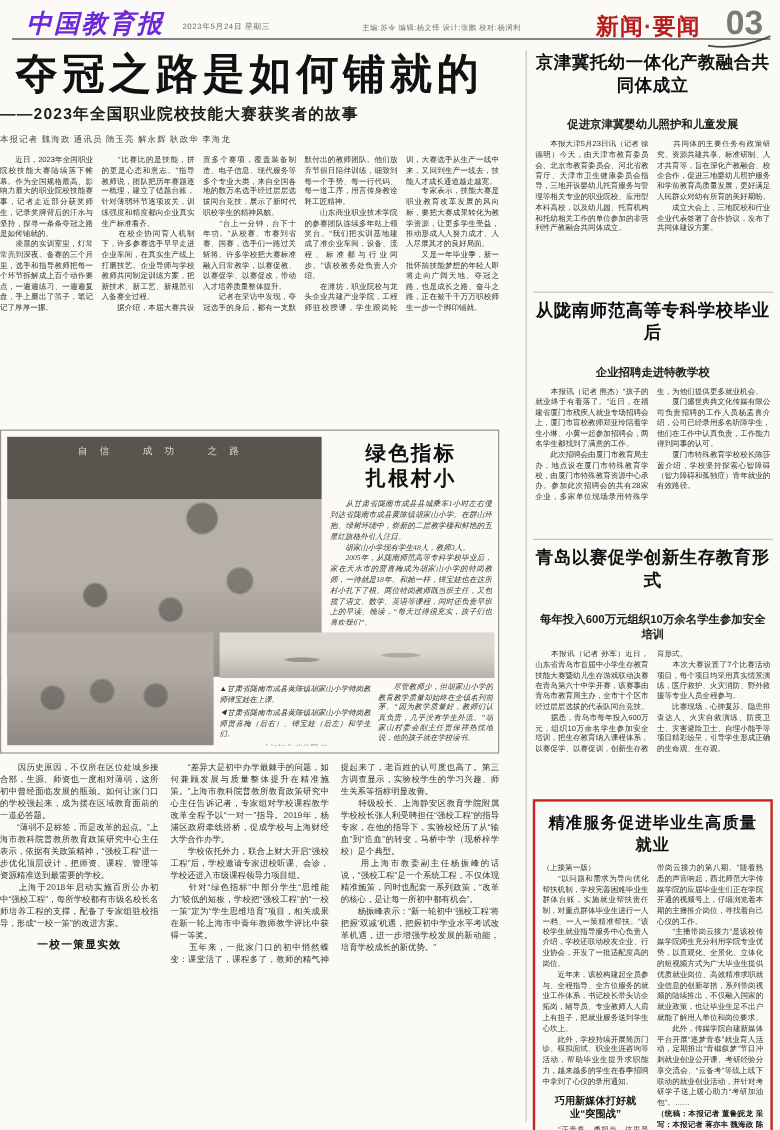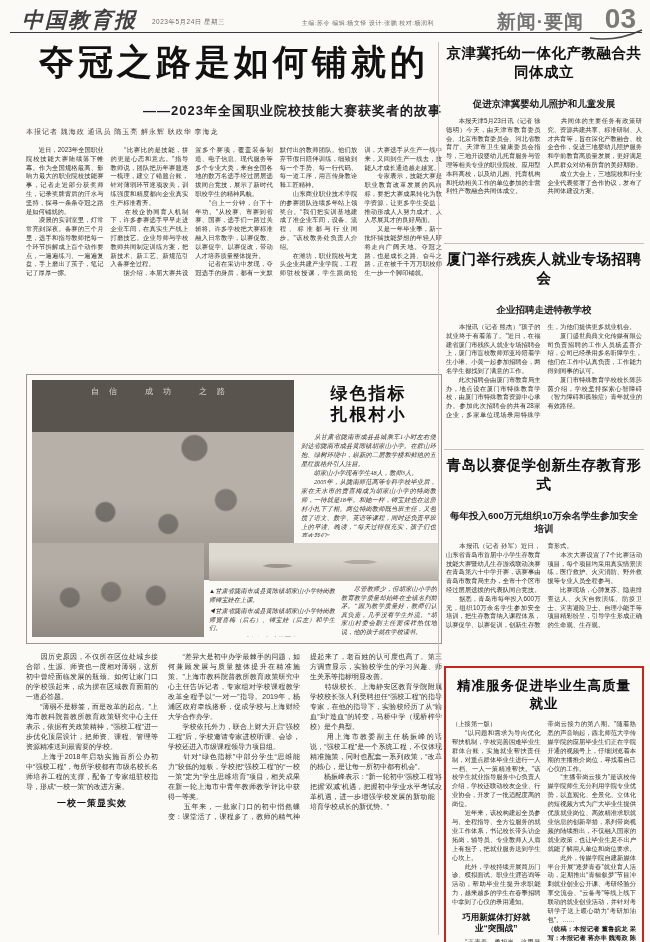--- a/index.html
+++ b/index.html
@@ -14,39 +14,39 @@
     position:relative; width:650px; height:942px;
     background:#fbfaf6; overflow:hidden;
   }
 
   
   .hdr { position:absolute; left:0; top:0; width:650px; height:34px; }
   .hdr-rule { position:absolute; left:10px; right:8px; top:32px; border-top:1.6px solid #3a3a3a; }
   .masthead {
     position:absolute; left:22px; top:6px;
     font-family:"DejaVu Serif", serif; font-style:italic; font-weight:700;
-    font-size:21px; letter-spacing:2px; color:#404040;
+    font-size:21px; letter-spacing:2px; color:#6d28d9;
   }
   .issue-date { position:absolute; left:152px; top:18px; font-size:6.5px; color:#6f6a64; letter-spacing:.5px; }
   .credits { position:absolute; right:216px; top:19px; font-size:6px; color:#6f6a64; letter-spacing:.5px; }
-  .section-title { position:absolute; right:66px; top:9px; font-size:19px; font-weight:900; color:#737373; letter-spacing:1px; }
+  .section-title { position:absolute; right:66px; top:9px; font-size:19px; font-weight:900; color:#b91c1c; letter-spacing:1px; }
   .page-no { position:absolute; right:14px; top:3px; font-size:28px; color:#7c7a76; font-weight:700; }
   .swoosh { position:absolute; right:6px; top:28px; }
 
   
-  .left-region { position:absolute; left:26px; top:40px; width:416px; height:898px; }
+  .left-region { position:absolute; left:0; top:40px; width:416px; height:898px; }
   .v-rule { position:absolute; left:438px; top:42px; height:893px; border-left:1px solid #c9c5bf; }
   .right-region { position:absolute; left:444px; top:40px; width:200px; height:898px; }
 
   
   .lead-hl {
     text-align:center; font-size:35px; font-weight:900; color:#111;
     letter-spacing:4px; line-height:44px; white-space:nowrap;
   }
-  .lead-sub { text-align:right; font-size:13px; font-weight:700; color:#1d1d1d; margin-top:18px; letter-spacing:1px; }
+  .lead-sub { text-align:left; font-size:13px; font-weight:700; color:#1d1d1d; margin-top:2px; letter-spacing:1px; }
   .lead-byline { text-align:left; font-size:7px; color:#4c4741; margin-top:7px; font-family:"Liberation Serif", serif; letter-spacing:1px; }
   .lead-body {
     margin-top:9px; height:222px; overflow:hidden;
     column-count:5; column-gap:7px;
     font-size:6.3px; line-height:8.8px; text-align:justify;
     white-space:pre-line; color:#33302c;
   }
 
   
   .feature-box {
@@ -223,21 +223,21 @@
       <h2 class="r-hl">京津冀托幼一体化产教融合共同体成立</h2>
       <div class="r-sub">促进京津冀婴幼儿照护和儿童发展</div>
       <div class="r-body">　　本报天津5月23日讯（记者 徐德明）今天，由天津市教育委员会、北京市教育委员会、河北省教育厅、天津市卫生健康委员会指导，三地开设婴幼儿托育服务与管理等相关专业的职业院校、应用型本科高校，以及幼儿园、托育机构和托幼相关工作的单位参加的非营利性产教融合共同体成立。
 　　共同体的主要任务有政策研究、资源共建共享、标准研制、人才共育等，旨在深化产教融合、校企合作，促进三地婴幼儿照护服务和学前教育高质量发展，更好满足人民群众对幼有所育的美好期盼。
 　　成立大会上，三地院校和行业企业代表签署了合作协议，发布了共同体建设方案。</div>
     </article>
 
     <div class="r-divider"></div>
 
     <article class="r-article">
-      <h2 class="r-hl">厦门举行残疾人就业专场招聘会</h2>
+      <h2 class="r-hl">从陇南师范高等专科学校毕业后</h2>
       <div class="r-sub">企业招聘走进特教学校</div>
       <div class="r-body">　　本报讯（记者 熊杰）“孩子的就业终于有着落了。”近日，在福建省厦门市残疾人就业专场招聘会上，厦门市盲校教师郑亚玲陪着学生小琳、小黄一起参加招聘会，两名学生都找到了满意的工作。
 　　此次招聘会由厦门市教育局主办，地点设在厦门市特殊教育学校，由厦门市特殊教育资源中心承办。参加此次招聘会的共有28家企业，多家单位现场录用特殊学生，为他们提供更多就业机会。
 　　厦门盛世典典文化传媒有限公司负责招聘的工作人员杨孟喜介绍，公司已经录用多名听障学生，他们在工作中认真负责，工作能力得到同事的认可。
 　　厦门市特殊教育学校校长陈莎茵介绍，学校坚持探索心智障碍（智力障碍和孤独症）青年就业的有效路径。</div>
     </article>
 
     <div class="r-divider"></div>
 
     <article class="r-article">

